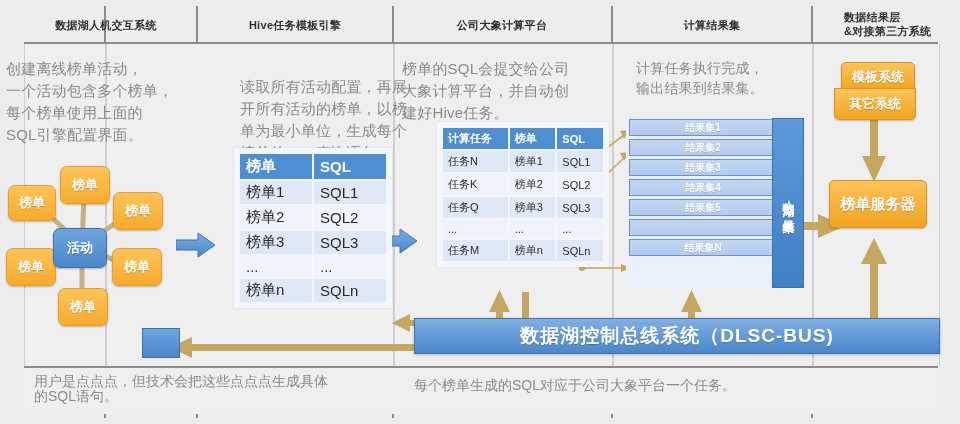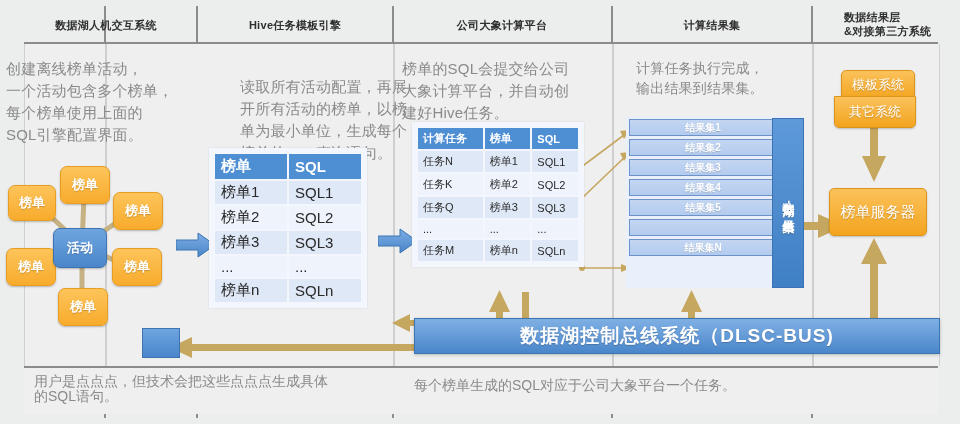--- a/index.html
+++ b/index.html
@@ -63,21 +63,21 @@
   .mm-o{
     background:linear-gradient(180deg,#fdc45a 0%,#f7ab2c 100%);
     border:1px solid #e69d22;
   }
   .mm-b{
     background:linear-gradient(180deg,#6ea5e0 0%,#4a86ca 100%);
     border:1px solid #3c73b0;
   }
 
   
-  .tbl{position:absolute;background:#f3f7fd;padding:4px;box-sizing:border-box;box-shadow:0 0 2px rgba(0,0,0,.10);}
+  .tbl{position:absolute;background:#f3f7fd;padding:4px;box-sizing:border-box;box-shadow:0 0 2px rgba(0,0,0,.10);margin-left:25px;}
   .tbl table{border-collapse:separate;border-spacing:2px;width:100%;}
   .tbl th{
     background:#4e8fd4;color:#fff;font-size:15px;font-weight:bold;
     text-align:left;padding:3px 6px;
   }
   .tbl.small th{font-size:11px;padding:3px 5px;}
   .tbl td{
     background:#dfe8f7;color:#2a2a2a;font-size:15px;
     padding:2px 6px;white-space:nowrap;
   }
@@ -104,25 +104,24 @@
     letter-spacing:1px;
     text-shadow:0 1px 1px rgba(0,0,0,.2);
   }
 
   
   .obox{
     position:absolute;
     border-radius:5px;
     background:linear-gradient(180deg,#fbc25b 0%,#f3a41f 100%);
     border:1px solid #dd9519;
-    color:#fff;font-weight:normal;
+    color:#fff;font-weight:bold;
     display:flex;align-items:center;justify-content:center;
     box-shadow:0 1px 2px rgba(0,0,0,.22);
     text-shadow:0 1px 1px rgba(0,0,0,.2);
-    margin-top:8px;
   }
 
   
   .fatarrow{position:absolute;}
   .bus{
     position:absolute;
     background:linear-gradient(180deg,#7fb0e4 0%,#4a86ca 100%);
     border:1px solid #3d74b2;
     color:#fff;font-size:19px;font-weight:bold;
     display:flex;align-items:center;justify-content:center;

